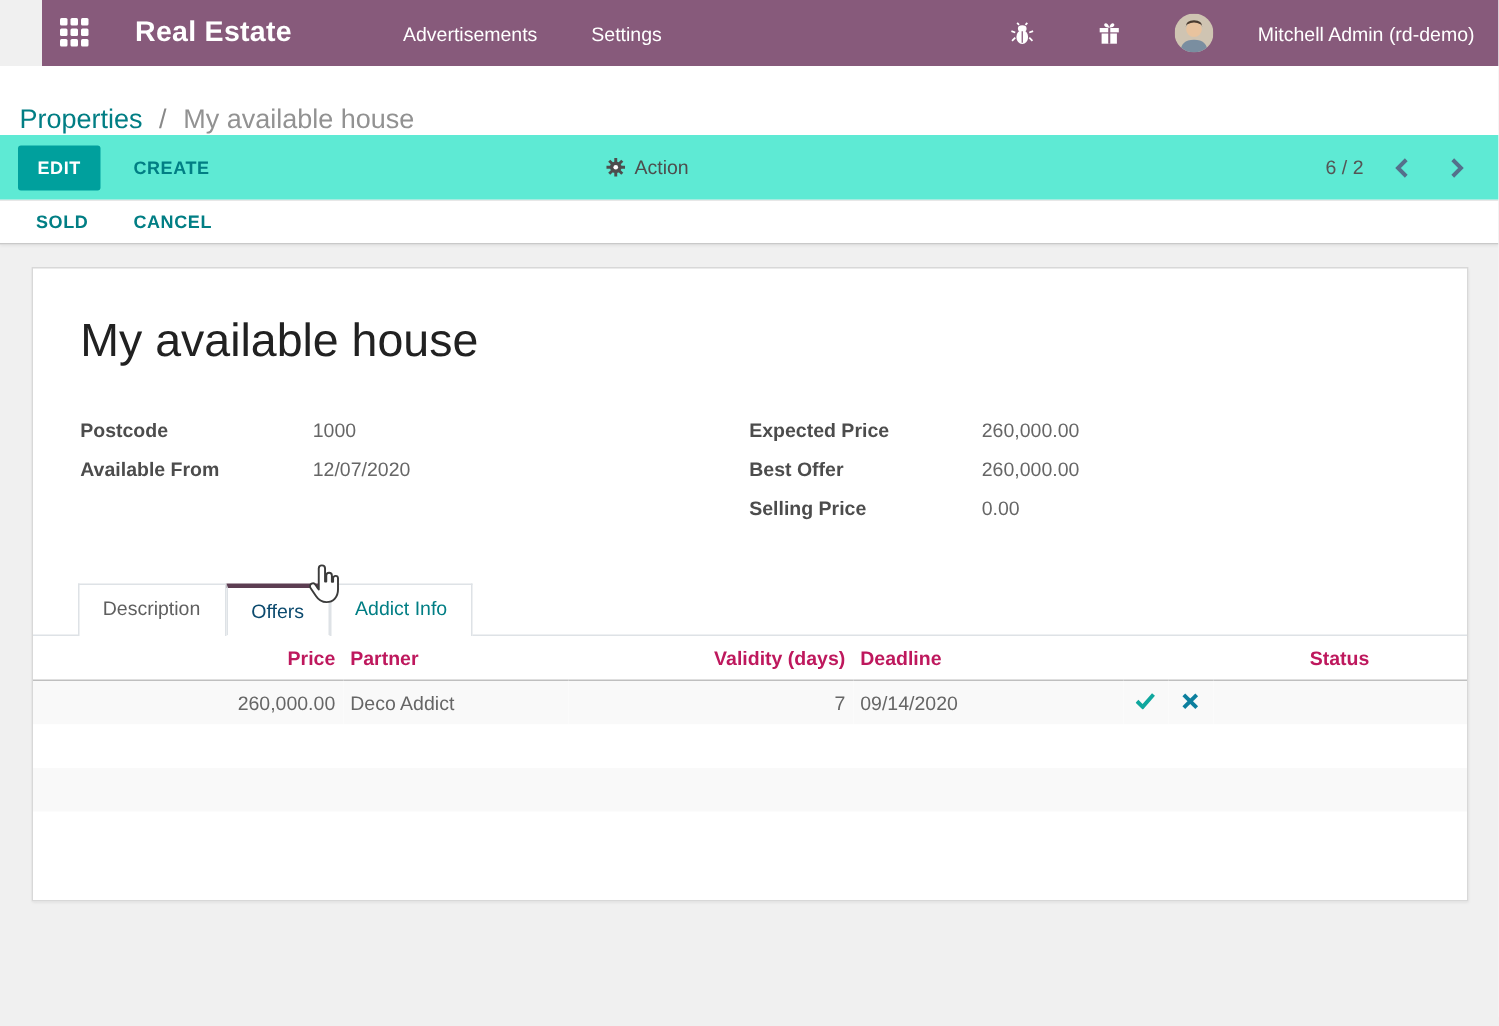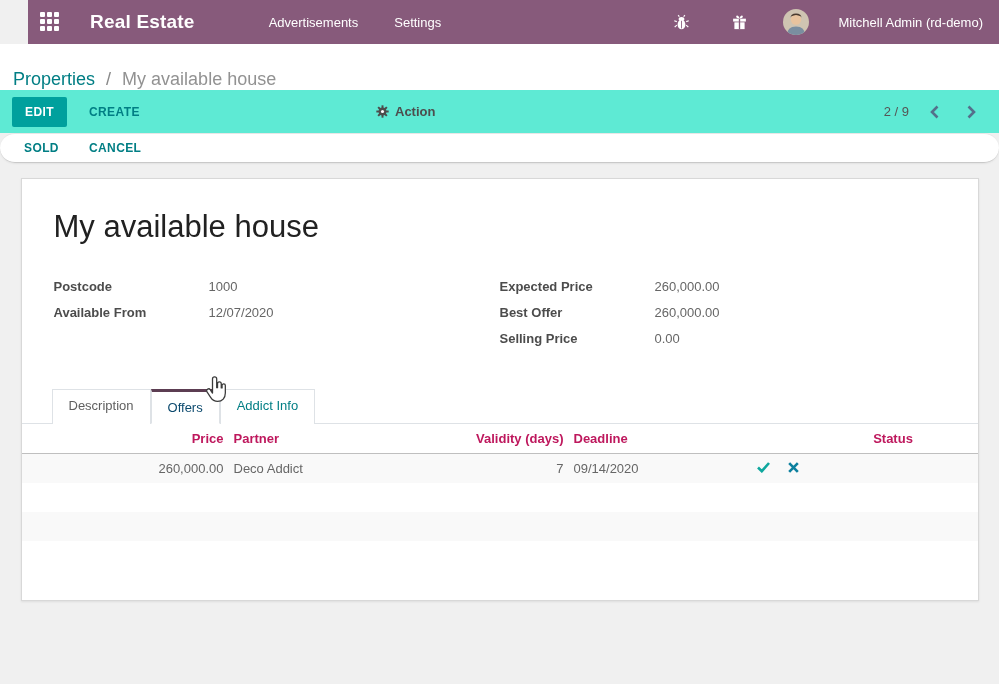--- a/index.html
+++ b/index.html
@@ -22,27 +22,27 @@
   .breadcrumb-bar { height:46px; background:#fff; display:flex; align-items:flex-end; padding:0 16px 0 13px; }
   .breadcrumb { font-size:18px; }
   .bc-parent { color:#017E84; cursor:pointer; }
   .bc-sep { color:#888; margin:0 6px; }
   .bc-current { color:#929292; }
 
   
   .cp-bar { height:43px; background:#5eead4; display:flex; align-items:center; padding:0 16px 0 12px; position:relative; }
   .btn-edit { background:#00A09D; color:#fff; border:none; font-size:12px; font-weight:bold; letter-spacing:.4px; padding:8px 13px; border-radius:2px; cursor:pointer; font-family:inherit; }
   .btn-create { background:none; border:none; color:#017E84; font-size:12px; font-weight:bold; letter-spacing:.4px; margin-left:16px; padding:8px 6px; cursor:pointer; font-family:inherit; }
-  .action-menu { position:absolute; left:376px; display:flex; align-items:center; gap:6px; color:#4d4d4d; font-size:13px; font-weight:bold; cursor:pointer; }
+  .action-menu { position:absolute; left:404px; display:flex; align-items:center; gap:6px; color:#4d4d4d; font-size:13px; font-weight:normal; cursor:pointer; }
   .pager { margin-left:auto; display:flex; align-items:center; gap:14px; }
   .pager-count { font-size:13px; color:#555; }
   .pager-btn { background:none; border:none; cursor:pointer; padding:2px 6px; display:flex; align-items:center; }
 
   
-  .status-bar { height:30px; background:#fff; border-top:1px solid #e7e7e7; border-bottom:1px solid #c9c9c9; display:flex; align-items:center; padding:0 24px; box-shadow:0 1px 2px rgba(0,0,0,.06);border-radius:15px; }
+  .status-bar { height:30px; background:#fff; border-top:1px solid #e7e7e7; border-bottom:1px solid #c9c9c9; display:flex; align-items:center; padding:0 24px; box-shadow:0 1px 2px rgba(0,0,0,.06); }
   .sb-btn { background:none; border:none; color:#017E84; font-size:12px; font-weight:bold; letter-spacing:.4px; margin-right:30px; cursor:pointer; font-family:inherit; }
 
   
   .content { padding-top:15px; height:521px; }
   .sheet { width:958px; margin:0 auto; min-height:423px; background:#fff; border:1px solid #d8d8d8; box-shadow:0 1px 2px rgba(0,0,0,.08); padding:30px 32px 0 32px; }
   .sheet-title { font-size:31px; color:#212121; font-weight:400; margin-bottom:34px; }
 
   .field-groups { display:flex; }
   .field-group { width:447px; }
   .field-row { display:flex; margin-bottom:11px; font-size:13px; }
@@ -154,21 +154,21 @@
           <line x1="3.3" y1="16.7" x2="6.5" y2="13.5"></line>
             <line x1="13.5" y1="6.5" x2="16.7" y2="3.3"></line>
         </g>
         <circle cx="10" cy="10" r="6" fill="#4d4d4d"></circle>
         <circle cx="10" cy="10" r="2.4" fill="#fff"></circle>
       </svg>
     </span>
     <span>Action</span>
   </div>
   <div class="pager">
-    <span class="pager-count">2 / 9</span>
+    <span class="pager-count">6 / 2</span>
     <button class="pager-btn">
       <svg width="11" height="14" viewBox="0 0 10 14">
           <polyline points="8,1.5 2.5,7 8,12.5" fill="none" stroke="#54708B" stroke-width="2.6"></polyline>
         </svg>
     </button>
     <button class="pager-btn">
       <svg width="11" height="14" viewBox="0 0 10 14">
           <polyline points="2,1.5 7.5,7 2,12.5" fill="none" stroke="#54708B" stroke-width="2.6"></polyline>
         </svg>
     </button>

